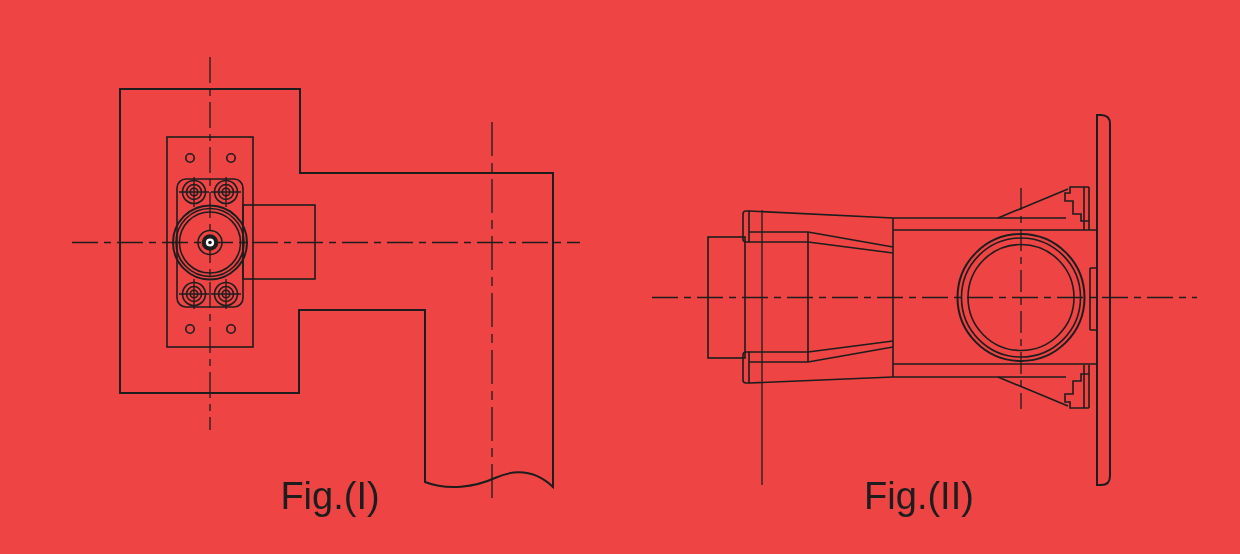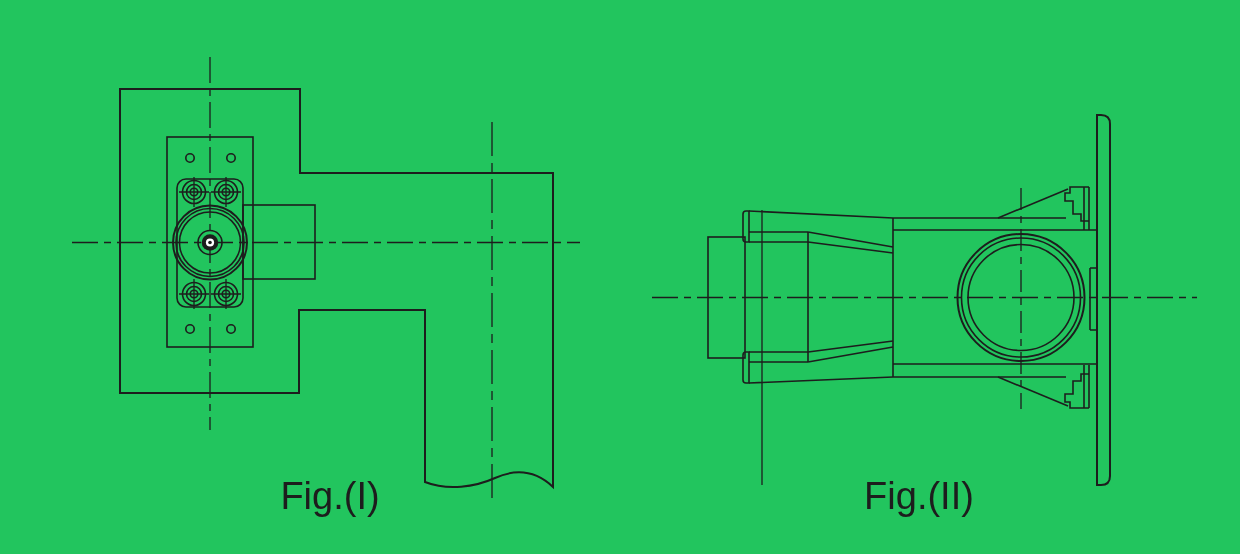--- a/index.html
+++ b/index.html
@@ -1,16 +1,16 @@
 <!DOCTYPE html>
 <html><head>
 <meta charset="utf-8">
 <style>
   html,body{margin:0;padding:0;background:#ffffff;}
-  .canvas{position:relative;width:1240px;height:554px;background:#22c55e;overflow:hidden;
+  .canvas{position:relative;width:1240px;height:554px;background:#ef4444;overflow:hidden;
           font-family:"Liberation Sans", sans-serif;}
   svg{position:absolute;left:0;top:0;}
   .ln{fill:none;stroke:#1d1d1d;stroke-width:2;stroke-linecap:butt;stroke-linejoin:miter;}
   .ln-thin{fill:none;stroke:#1d1d1d;stroke-width:1.6;}
   .ln-fine{fill:none;stroke:#1d1d1d;stroke-width:1.3;}
   .cl{fill:none;stroke:#1d1d1d;stroke-width:1.3;stroke-dasharray:26 6 7 6;}
   .fig-label{font-family:"Liberation Sans", sans-serif;font-size:38px;fill:#1d1d1d;
              text-anchor:middle;}
 </style>
 </head>

